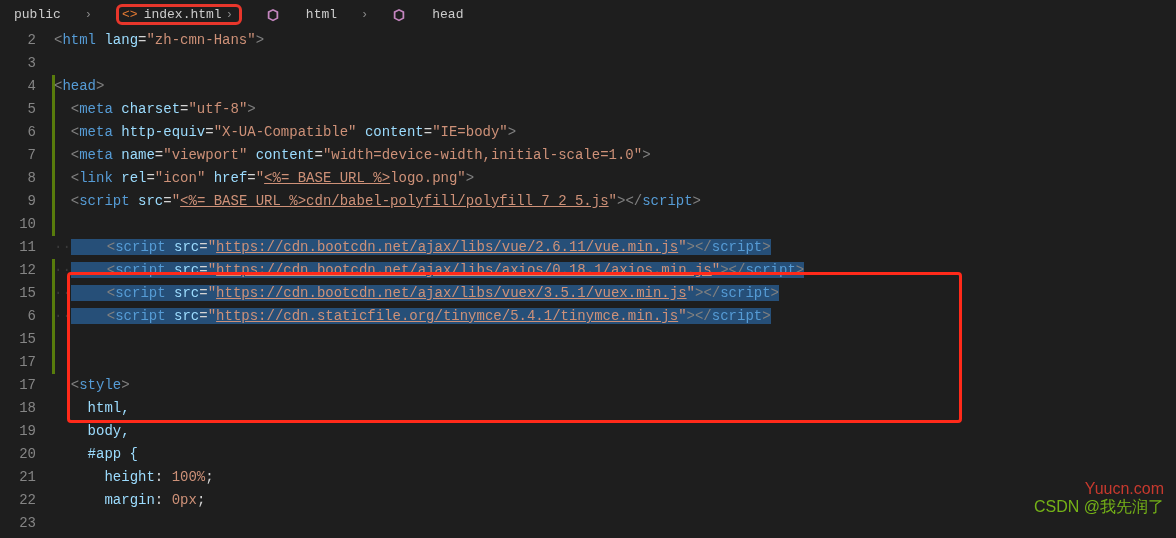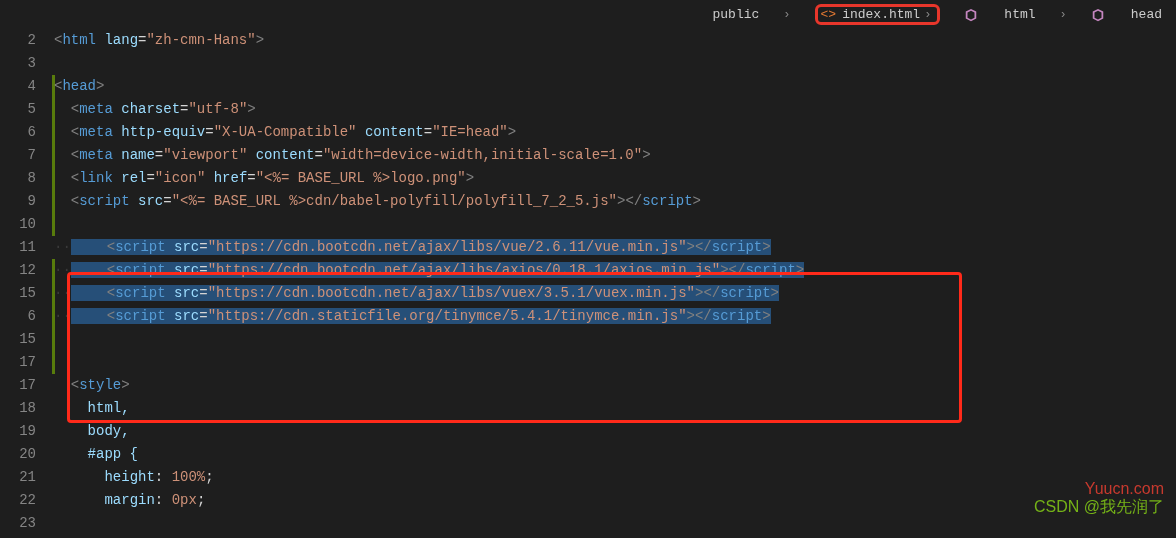--- a/index.html
+++ b/index.html
@@ -14,21 +14,20 @@
       position: relative;
     }
     .breadcrumb {
       display: flex;
       align-items: center;
       padding: 4px 14px;
       background: #1e1e1e;
       color: #cccccc;
       font-size: 13px;
       gap: 24px;
-      justify-content: flex-end;
     }
     .crumb { color: #cccccc; }
     .chev { color: #888; font-size: 12px; display: inline-flex; align-items: center; }
     .crumbicon { display: inline-flex; color: #c586c0; margin-right: 2px;}
     .crumbicon.orange { color: #e37933; }
     .hl-red {
       border: 3px solid #e8362b;
       border-radius: 6px;
       padding: 0 6px 0 3px;
       display: inline-flex;
@@ -50,21 +49,21 @@
     }
     .gutter .ln { height: 23px; line-height: 23px; }
     .codearea { flex: 1; position: relative; }
     .line { height: 23px; line-height: 23px; white-space: pre; }
     .p { color: #808080; }
     .t { color: #569cd6; }
     .a { color: #9cdcfe; }
     .s { color: #ce9178; }
     .c { color: #d4d4d4; }
     .ws { color: #3a3a3a; }
-    .url { text-decoration-color: #ce9178; }
+    .url { text-decoration: underline; text-decoration-color: #ce9178; }
     .sel { background: #264f78; padding-left: 36px; }
     .highlight-box {
       position: absolute;
       border: 3px solid #ff2a1a;
       border-radius: 4px;
       left: 67px;
       top: 243px;
       width: 895px;
       height: 151px;
       pointer-events: none;
@@ -147,21 +146,21 @@
       <div class="ln">20</div>
       <div class="ln">21</div>
       <div class="ln">22</div>
       <div class="ln">23</div>
     </div>
   <div class="codearea" id="code">
       <div class="line"><span class="p">&lt;</span><span class="t">html</span> <span class="a">lang</span><span class="c">=</span><span class="s">"</span><span class="s">zh-cmn-Hans</span><span class="s">"</span><span class="p">&gt;</span></div>
       <div class="line"></div>
       <div class="line"><span class="p">&lt;</span><span class="t">head</span><span class="p">&gt;</span></div>
       <div class="line">  <span class="p">&lt;</span><span class="t">meta</span> <span class="a">charset</span><span class="c">=</span><span class="s">"</span><span class="s">utf-8</span><span class="s">"</span><span class="p">&gt;</span></div>
-      <div class="line">  <span class="p">&lt;</span><span class="t">meta</span> <span class="a">http-equiv</span><span class="c">=</span><span class="s">"</span><span class="s">X-UA-Compatible</span><span class="s">"</span> <span class="a">content</span><span class="c">=</span><span class="s">"</span><span class="s">IE=head</span><span class="s">"</span><span class="p">&gt;</span></div>
+      <div class="line">  <span class="p">&lt;</span><span class="t">meta</span> <span class="a">http-equiv</span><span class="c">=</span><span class="s">"</span><span class="s">X-UA-Compatible</span><span class="s">"</span> <span class="a">content</span><span class="c">=</span><span class="s">"</span><span class="s">IE=body</span><span class="s">"</span><span class="p">&gt;</span></div>
       <div class="line">  <span class="p">&lt;</span><span class="t">meta</span> <span class="a">name</span><span class="c">=</span><span class="s">"</span><span class="s">viewport</span><span class="s">"</span> <span class="a">content</span><span class="c">=</span><span class="s">"</span><span class="s">width=device-width,initial-scale=1.0</span><span class="s">"</span><span class="p">&gt;</span></div>
       <div class="line">  <span class="p">&lt;</span><span class="t">link</span> <span class="a">rel</span><span class="c">=</span><span class="s">"</span><span class="s">icon</span><span class="s">"</span> <span class="a">href</span><span class="c">=</span><span class="s">"</span><span class="s url">&lt;%= BASE_URL %&gt;</span><span class="s">logo.png</span><span class="s">"</span><span class="p">&gt;</span></div>
       <div class="line">  <span class="p">&lt;</span><span class="t">script</span> <span class="a">src</span><span class="c">=</span><span class="s">"</span><span class="s url">&lt;%= BASE_URL %&gt;</span><span class="s url">cdn/babel-polyfill/polyfill_7_2_5.js</span><span class="s">"</span><span class="p">&gt;</span><span class="p">&lt;/</span><span class="t">script</span><span class="p">&gt;</span></div>
       <div class="line"></div>
       <div class="line"><span class="ws">··</span><span class="sel"><span class="p">&lt;</span><span class="t">script</span> <span class="a">src</span><span class="c">=</span><span class="s">"</span><span class="s url">https://cdn.bootcdn.net/ajax/libs/vue/2.6.11/vue.min.js</span><span class="s">"</span><span class="p">&gt;</span><span class="p">&lt;/</span><span class="t">script</span><span class="p">&gt;</span></span></div>
       <div class="line"><span class="ws">··</span><span class="sel"><span class="p">&lt;</span><span class="t">script</span> <span class="a">src</span><span class="c">=</span><span class="s">"</span><span class="s url">https://cdn.bootcdn.net/ajax/libs/axios/0.18.1/axios.min.js</span><span class="s">"</span><span class="p">&gt;</span><span class="p">&lt;/</span><span class="t">script</span><span class="p">&gt;</span></span></div>
       <div class="line"><span class="ws">··</span><span class="sel"><span class="p">&lt;</span><span class="t">script</span> <span class="a">src</span><span class="c">=</span><span class="s">"</span><span class="s url">https://cdn.bootcdn.net/ajax/libs/vuex/3.5.1/vuex.min.js</span><span class="s">"</span><span class="p">&gt;</span><span class="p">&lt;/</span><span class="t">script</span><span class="p">&gt;</span></span></div>
       <div class="line"><span class="ws">··</span><span class="sel"><span class="p">&lt;</span><span class="t">script</span> <span class="a">src</span><span class="c">=</span><span class="s">"</span><span class="s url">https://cdn.staticfile.org/tinymce/5.4.1/tinymce.min.js</span><span class="s">"</span><span class="p">&gt;</span><span class="p">&lt;/</span><span class="t">script</span><span class="p">&gt;</span></span></div>
       <div class="line"></div>
       <div class="line"></div>

